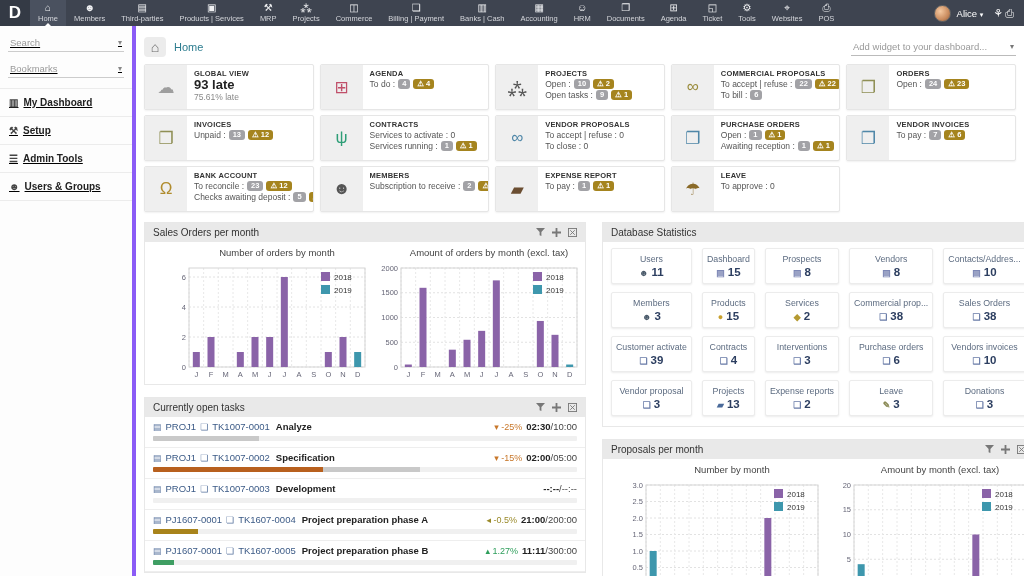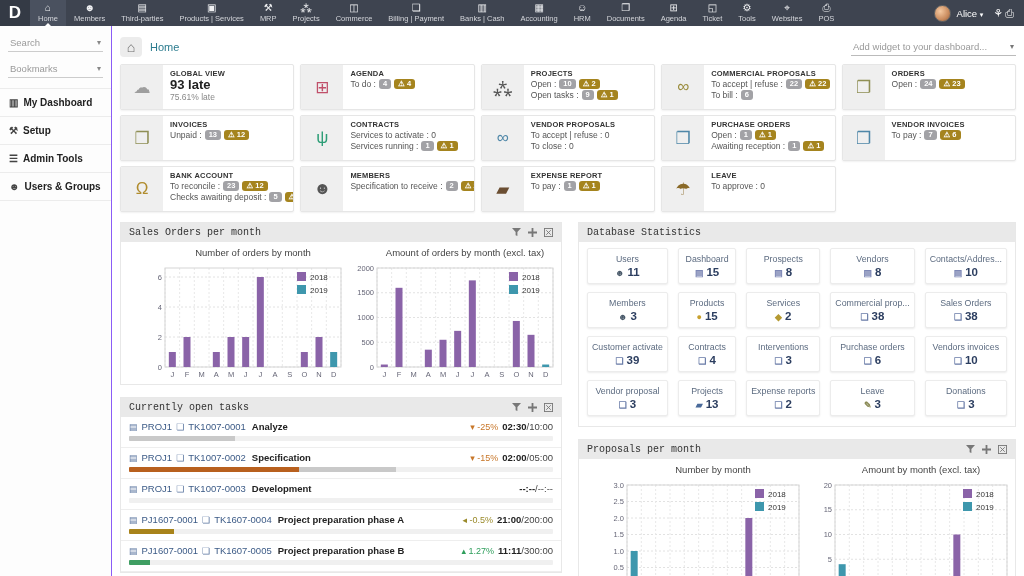--- a/index.html
+++ b/index.html
@@ -19,21 +19,21 @@
   .nav-item.active::after { content:""; position:absolute; bottom:-1px; left:50%;
     margin-left:-4px; border-left:4px solid transparent; border-right:4px solid transparent;
     border-bottom:4px solid #fff; }
   .nav-user { display:flex; align-items:center; gap:6px; padding:0 10px; }
   .avatar { width:17px; height:17px; border-radius:50%;
     background:radial-gradient(circle at 35% 35%, #f5c9a0, #c98b5e 60%, #8a5a3a); border:1px solid #666; }
   .user-name { font-size:9.5px; color:#fff; }
   .nav-user .tool { font-size:11px; color:#fff; margin-left:2px; cursor:pointer; }
   
   .frame { display:flex; height:550px; }
-  .sidebar { width:112px; background:#fdfdfd; border-right:1px solid #8b5cf6; }
+  .sidebar { width:136px; background:#fdfdfd; border-right:4px solid #8b5cf6;text-decoration:underline; }
   .side-select { display:flex; justify-content:space-between; align-items:center;
     margin:8px 8px 0; padding:3px 2px; border-bottom:1px solid #ccc;
     font-size:9.5px; color:#9a9a9a; cursor:pointer; }
   .side-select .car { font-size:8px; color:#888; }
   .side-menu { margin-top:10px; }
   .side-item { display:flex; align-items:center; gap:5px; padding:8px 9px;
     border-top:1px solid #ececec; font-size:10px; font-weight:bold; color:#222; cursor:pointer; }
   .side-item:last-child { border-bottom:1px solid #ececec; }
   .side-item .si-icon { font-size:10px; color:#444; }
   
@@ -61,21 +61,21 @@
   .badge { display:inline-block; border-radius:3px; padding:0 4px; font-size:7.5px;
     font-weight:bold; color:#fff; line-height:10px; cursor:pointer; }
   .badge.gray { background:#a2a2a6; }
   .badge.warn { background:#a5841e; }
   
   .cols { display:flex; gap:16px; align-items:flex-start; }
   .col-l { width:442px; flex:none; }
   .col-r { flex:1; }
   .panel { margin-bottom:12px; border:1px solid #e8e8e8; }
   .phead { display:flex; align-items:center; justify-content:space-between;
-    background:#e9e9e9; padding:4px 8px;font-family:Liberation Mono, monospace; }
+    background:#e9e9e9; padding:4px 8px; }
   .ptitle { font-size:10px; color:#333; }
   .picons { display:flex; gap:7px; align-items:center; }
   .pbody { background:#fff; padding:4px 2px; }
   .charts2 { display:flex; justify-content:flex-end; }
   
   .task-row { padding:4px 8px 6px; border-bottom:1px solid #eee; }
   .task-line { display:flex; align-items:center; font-size:9.5px; gap:4px; }
   .t-ico { font-size:9px; color:#5b76a0; }
   .t-ref { color:#3b5a86; cursor:pointer; }
   .t-title { font-weight:bold; color:#222; margin-left:2px; }
@@ -362,21 +362,21 @@
               <span class="badge gray">5</span>
               <span class="badge warn">⚠ 5</span>
             </div>
           </div>
         </div>
         <div class="wbox">
           <div class="wicon" style="color:#555555">☻</div>
                  <div class="wbody">
             <div class="wtitle">MEMBERS</div>
             <div class="wline">
-              <span>Specification to receive :</span>
+              <span>Subscription to receive :</span>
               <span class="badge gray">2</span>
               <span class="badge warn">⚠ 2</span>
             </div>
           </div>
         </div>
         <div class="wbox">
           <div class="wicon" style="color:#6b4e32">▰</div>
                  <div class="wbody">
             <div class="wtitle">EXPENSE REPORT</div>
             <div class="wline">

